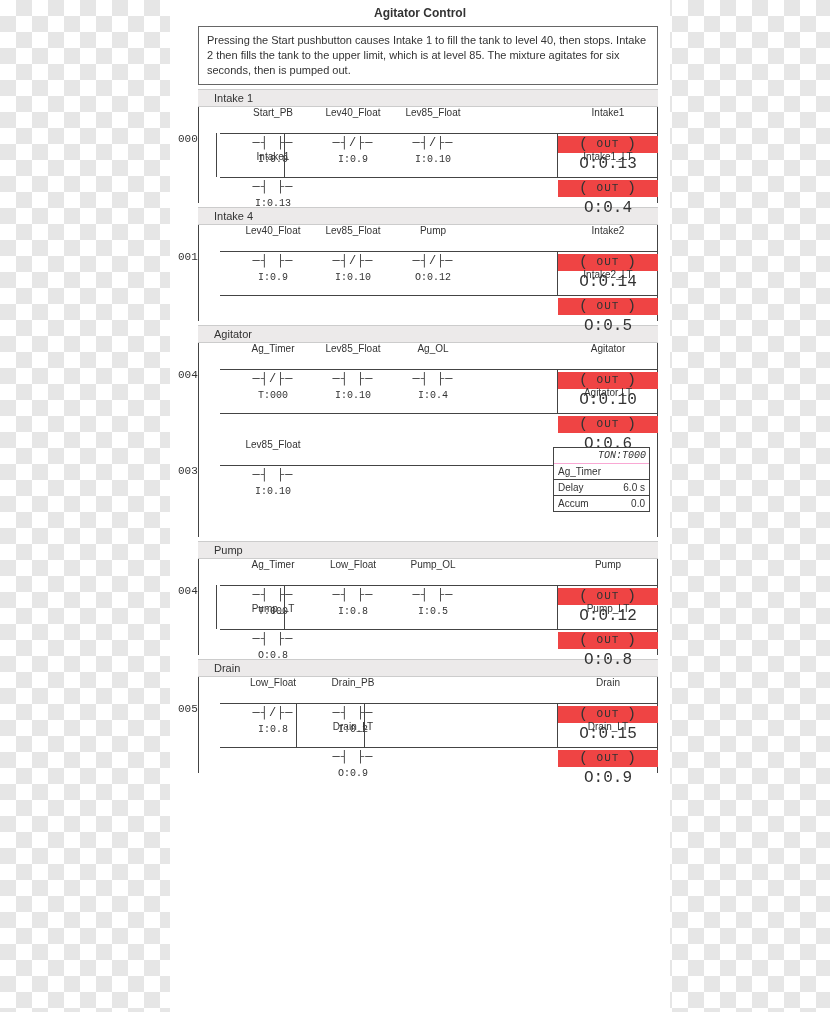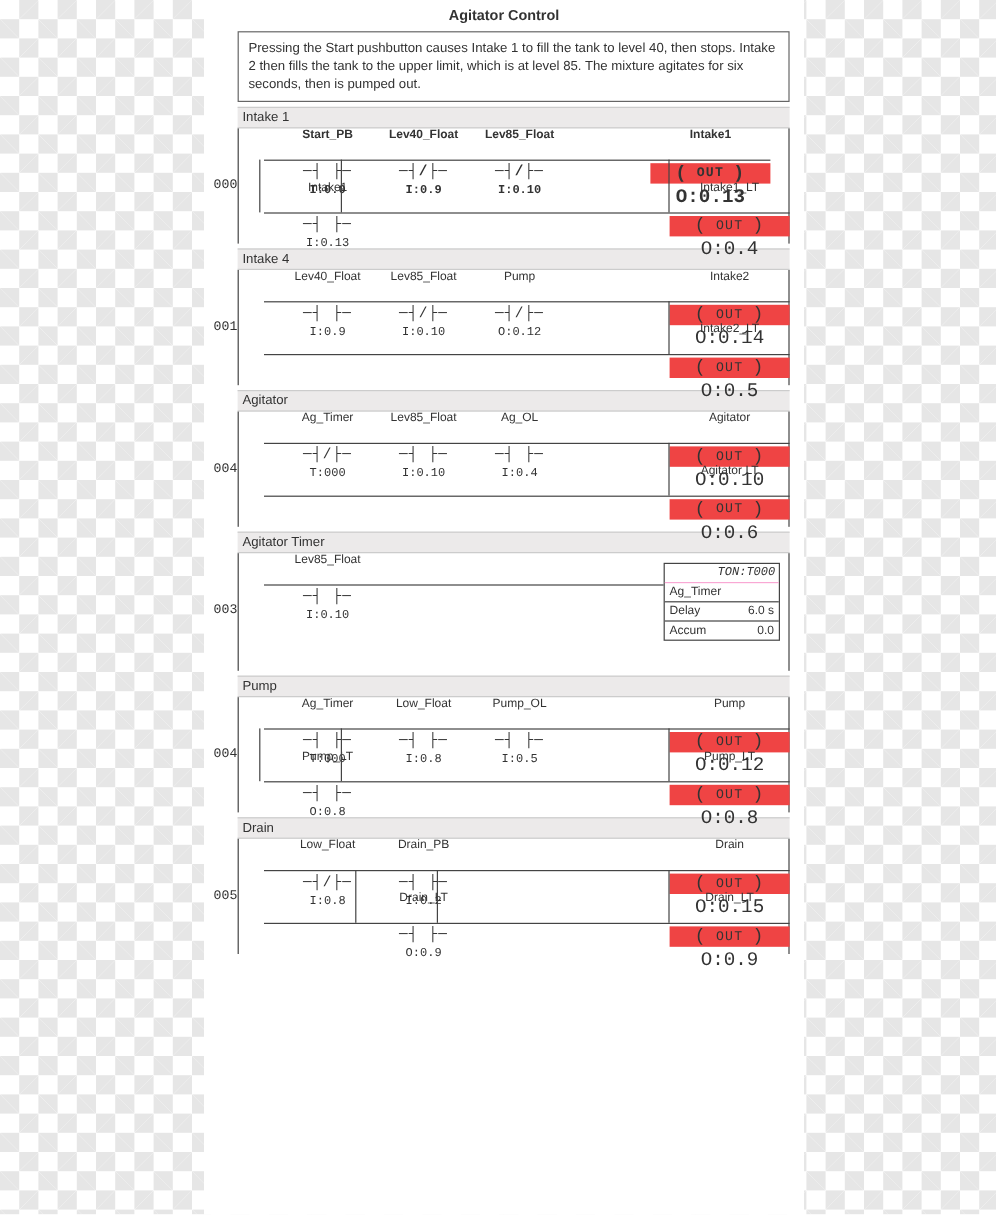--- a/index.html
+++ b/index.html
@@ -8,23 +8,23 @@
     linear-gradient(-45deg,#e6e6e6 25%,transparent 25%),
     linear-gradient(45deg,transparent 75%,#e6e6e6 75%),
     linear-gradient(-45deg,transparent 75%,#e6e6e6 75%);
     background-size:32px 32px;
     background-position:0 0,0 16px,16px -16px,-16px 0;}
   .page{position:relative;width:830px;height:1012px;overflow:hidden;}
   .sheet{position:absolute;left:170px;top:0;width:500px;height:1024px;background:#fff;}
   .title{font-size:12px;font-weight:bold;text-align:center;padding:6px 0;}
   .desc{border:1px solid #666;margin:0 12px 2px 28px;padding:6px 8px;line-height:1.35;font-size:11px;}
   .rung-title{background:#eceaea;border-top:1px solid #ccc;border-bottom:1px solid #ccc;
-    margin:4px 12px 0 28px;padding:2px 4px;font-size:11px;}
+    margin:4px 12px 0 28px;padding:2px 16px;font-size:11px;}
   .rung{position:relative;margin:0 12px 0 6px;height:auto;}
-  .rn{position:absolute;left:2px;top:42px;font-family:'Courier New',monospace;font-size:11px;}
+  .rn{position:absolute;left:2px;top:26px;font-family:'Courier New',monospace;font-size:11px;}
   .rail-l,.rail-r{position:absolute;top:0;bottom:0;width:1px;background:#444;}
   .rail-l{left:22px;}
   .rail-r{right:0;}
   .row{position:relative;height:44px;margin-left:22px;}
   .row .wire{position:absolute;left:0;right:0;top:26px;height:1px;background:#444;}
   .contact{position:absolute;top:0;width:66px;text-align:center;}
   .contact .lbl{display:block;font-size:10px;white-space:nowrap;overflow:visible;}
   .contact .sym{display:block;font-family:'Courier New',monospace;font-size:12px;
     letter-spacing:1px;background:#fff;position:relative;top:18px;padding:0 2px;}
   .contact .addr{display:block;font-family:'Courier New',monospace;font-size:10px;
@@ -49,21 +49,21 @@
   <div class="checker"></div>
   <div class="sheet">
     <div class="title">Agitator Control</div>
     <div class="desc">Pressing the Start pushbutton causes Intake 1 to fill the tank to level 40, then stops. Intake 2 then fills the tank to the upper limit, which is at level 85. The mixture agitates for six seconds, then is pumped out.</div>
     <div id="rungs">
         <div class="rung-title">Intake 1</div>
         <div class="rung" style="height: 96px;">
           <div class="rn">000</div>
           <div class="rail-l"></div>
           <div class="rail-r"></div>
-          <div class="row" style="height: 44px; top: 0px; position: absolute; left: 22px; right: 16px; font-weight: bold;">
+          <div class="row" style="height: 44px; top: 0px; position: absolute; left: 22px; right: 0px;">
             <div class="wire"></div>
             <div class="contact" style="left: 20px;">
               <span class="lbl">Start_PB</span>
               <span class="sym">─┤ ├─</span>
               <span class="addr">I:0.0</span>
             </div>
             <div class="contact" style="left: 100px;">
               <span class="lbl">Lev40_Float</span>
               <span class="sym">─┤/├─</span>
               <span class="addr">I:0.9</span>
@@ -165,21 +165,20 @@
           <div class="row" style="height: 44px; top: 44px; position: absolute; left: 22px; right: 0px;">
             <div class="wire"></div>
             <div class="coil">
               <span class="lbl">Agitator LT</span>
               <span class="sym"><span class="paren">(</span> OUT <span class="paren">)</span></span>
               <span class="addr">O:0.6</span>
             </div>
           </div>
           <div class="branch-v" style="right: 100px; top: 26px; height: 44px;"></div>
         </div>
-        <div class="rung-title">Agitator Timer</div>
         <div class="rung" style="height: 98px;">
           <div class="rn">003</div>
           <div class="rail-l"></div>
           <div class="rail-r"></div>
           <div class="row" style="height: 90px; top: 0px; position: absolute; left: 22px; right: 0px;">
             <div class="wire-to-tbox" style="right: 103px;"></div>
             <div class="contact" style="left: 20px;">
               <span class="lbl">Lev85_Float</span>
               <span class="sym">─┤ ├─</span>
               <span class="addr">I:0.10</span>

